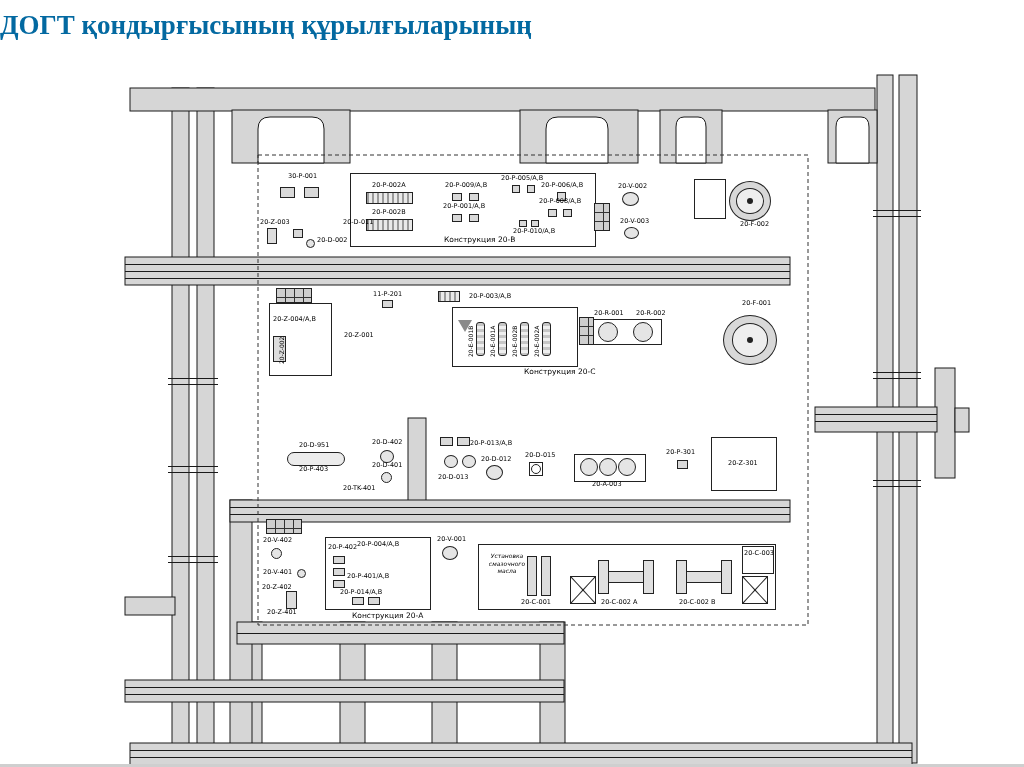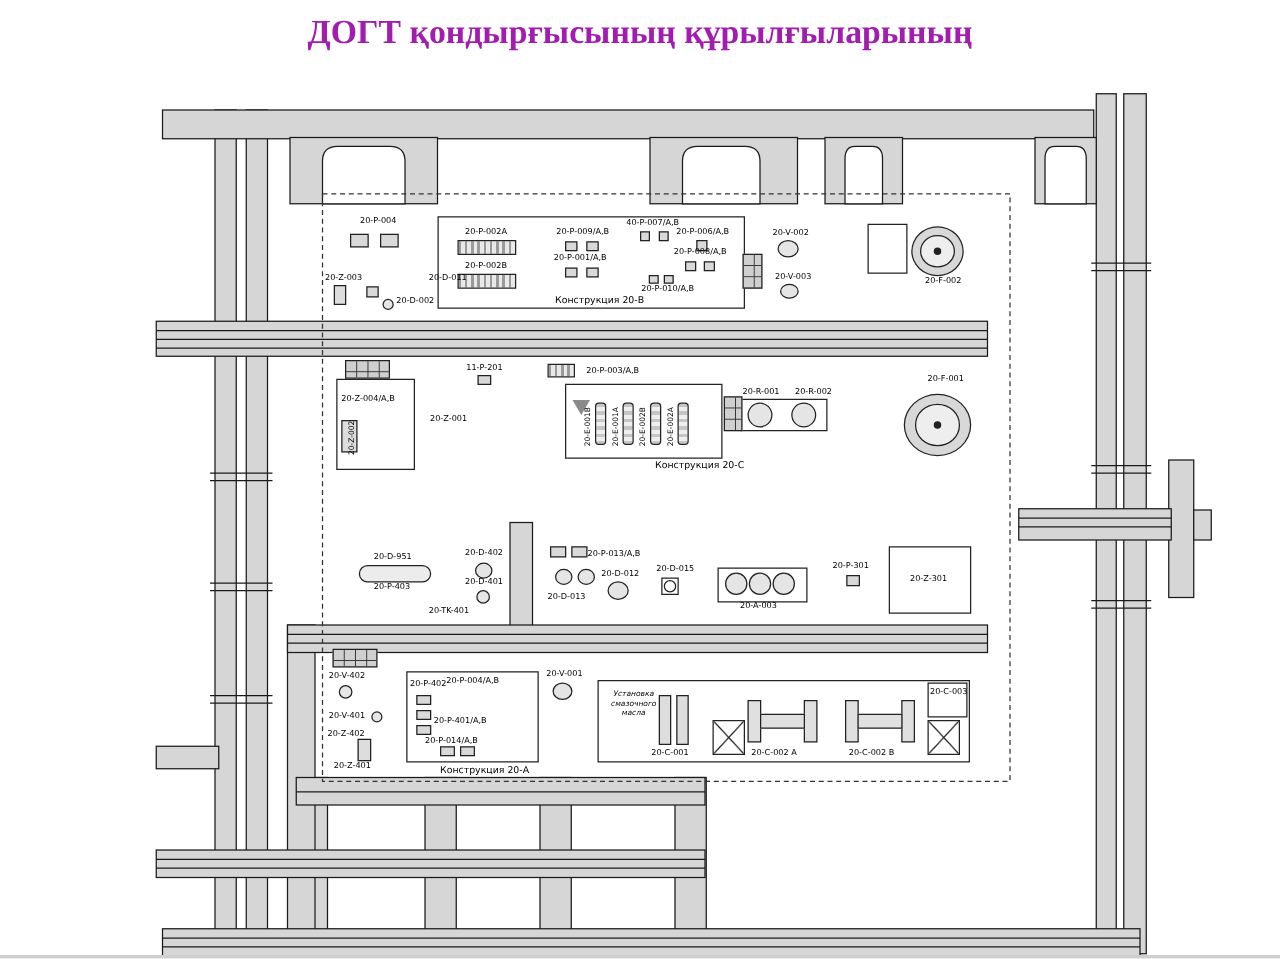--- a/index.html
+++ b/index.html
@@ -1,21 +1,21 @@
 <!DOCTYPE html>
 <html><head>
 <meta charset="utf-8">
 <style>
   html,body{margin:0;padding:0;background:#fff;}
   #stage{position:relative;width:1024px;height:767px;background:#fff;overflow:hidden;
          font-family:"DejaVu Sans",sans-serif;}
   #struct-svg{position:absolute;left:0;top:0;}
-  .title{position:absolute;top:8px;left:0;width:100%;text-align:center;
+  .title{position:absolute;top:8px;left:0;width:100%;
          font-family:"Liberation Serif",serif;font-weight:bold;font-size:27px;line-height:1.3;
-         color:#a21caf;}
+         color:#0369a1;}
   #equipment-layer{position:absolute;left:0;top:0;width:100%;height:100%;}
   .eq{position:absolute;box-sizing:border-box;font-size:6.5px;line-height:1.1;color:#000;white-space:nowrap;}
   .section{font-size:7.5px;padding-left:20px;}
   .rect{background:#d9d9d9;border:1px solid #222;}
   .vrect{background:#ddd;border:1px solid #222;}
   .vcyl{background:repeating-linear-gradient(180deg,#c6c6c6 0 3px,#efefef 3px 6px);border:1px solid #222;border-radius:3px;}
   .hatch{border:1px solid #222;background:repeating-linear-gradient(90deg,#9a9a9a 0 2px,#e9e9e9 2px 5px);}
   .circle{background:#e5e5e5;border:1px solid #222;border-radius:50%;}
   .frame{background:#fff;border:1px solid #222;}
   .capsule{background:#ececec;border:1px solid #222;border-radius:8px;}
@@ -193,24 +193,24 @@
         <span class="cl"></span>
         <span class="cr"></span>
         <span class="cc"></span>
       </div>
       <div class="eq comp" style="left: 676px; top: 560px; width: 56px; height: 34px;">
         <span class="cl"></span>
         <span class="cr"></span>
         <span class="cc"></span>
       </div>
       <div class="eq xbox" style="left: 742px; top: 576px; width: 26px; height: 28px;"></div>
-      <div class="eq label" style="left: 288px; top: 173px;">20-P-004</div>
+      <div class="eq label" style="left: 288px; top: 173px;">30-P-001</div>
       <div class="eq label" style="left: 372px; top: 182px;">20-P-002A</div>
       <div class="eq label" style="left: 445px; top: 182px;">20-P-009/A,B</div>
-      <div class="eq label" style="left: 501px; top: 175px;">40-P-007/A,B</div>
+      <div class="eq label" style="left: 501px; top: 175px;">20-P-005/A,B</div>
       <div class="eq label" style="left: 541px; top: 182px;">20-P-006/A,B</div>
       <div class="eq label" style="left: 443px; top: 203px;">20-P-001/A,B</div>
       <div class="eq label" style="left: 539px; top: 198px;">20-P-008/A,B</div>
       <div class="eq label" style="left: 372px; top: 209px;">20-P-002B</div>
       <div class="eq label" style="left: 513px; top: 228px;">20-P-010/A,B</div>
       <div class="eq label" style="left: 618px; top: 183px;">20-V-002</div>
       <div class="eq label" style="left: 620px; top: 218px;">20-V-003</div>
       <div class="eq label" style="left: 740px; top: 221px;">20-F-002</div>
       <div class="eq label" style="left: 260px; top: 219px;">20-Z-003</div>
       <div class="eq label" style="left: 295px; top: 219px; margin-left: 48px;">20-D-011</div>

